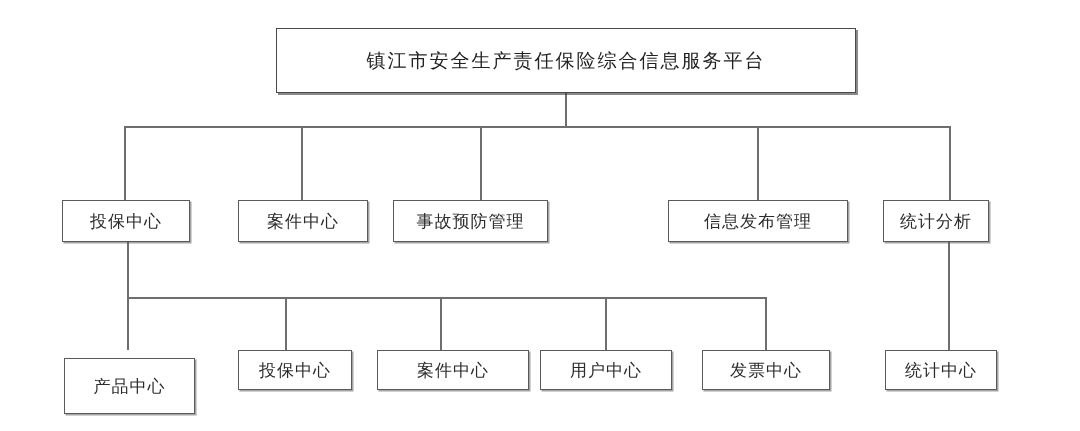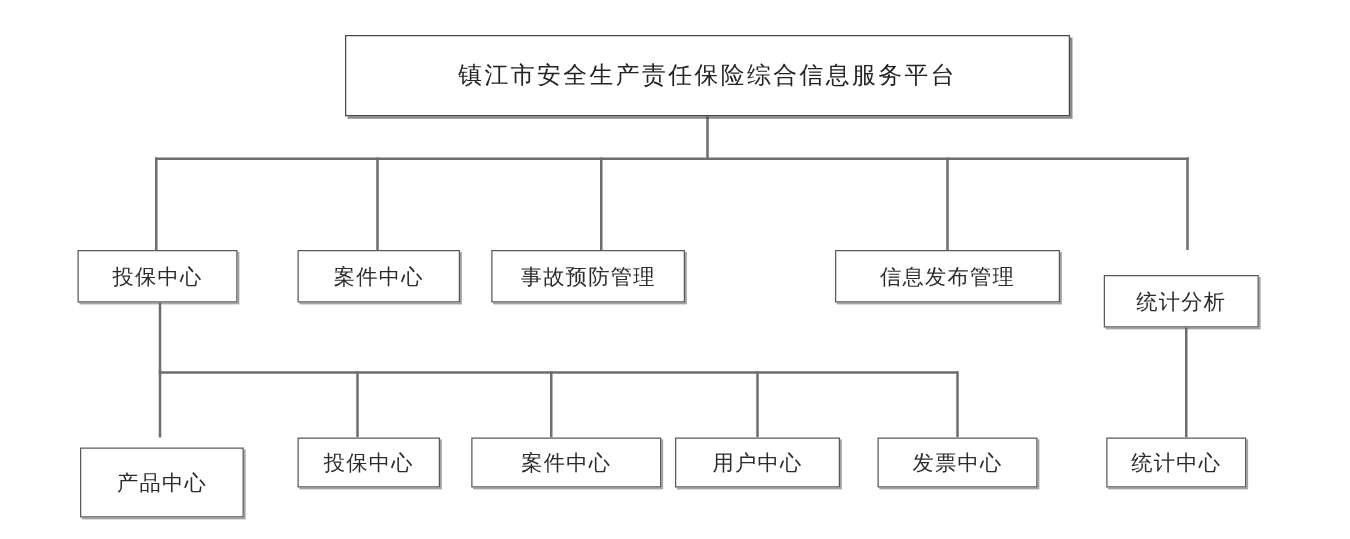--- a/index.html
+++ b/index.html
@@ -88,21 +88,21 @@
   </div>
   <div class="node-box level2-box" style="left:238px; top:200px; width:130px; height:42px;">
     <span class="node-label">案件中心</span>
   </div>
   <div class="node-box level2-box" style="left:393px; top:200px; width:155px; height:42px;">
     <span class="node-label">事故预防管理</span>
   </div>
   <div class="node-box level2-box" style="left:668px; top:200px; width:180px; height:42px;text-align:right;">
     <span class="node-label">信息发布管理</span>
   </div>
-  <div class="node-box level2-box" style="left:883px; top:200px; width:124px; height:42px;margin-top:20px;">
+  <div class="node-box level2-box" style="left:883px; top:200px; width:106px; height:42px;">
     <span class="node-label">统计分析</span>
   </div>
 
   <div class="connector v" style="left:127px; top:242px; height:56px;"></div>
 
   <div class="connector h" style="left:127px; top:297px; width:639px;"></div>
 
   <div class="connector v" style="left:127px; top:297px; height:53px;"></div>
   <div class="connector v" style="left:285px; top:297px; height:53px;"></div>
   <div class="connector v" style="left:440px; top:297px; height:53px;"></div>

